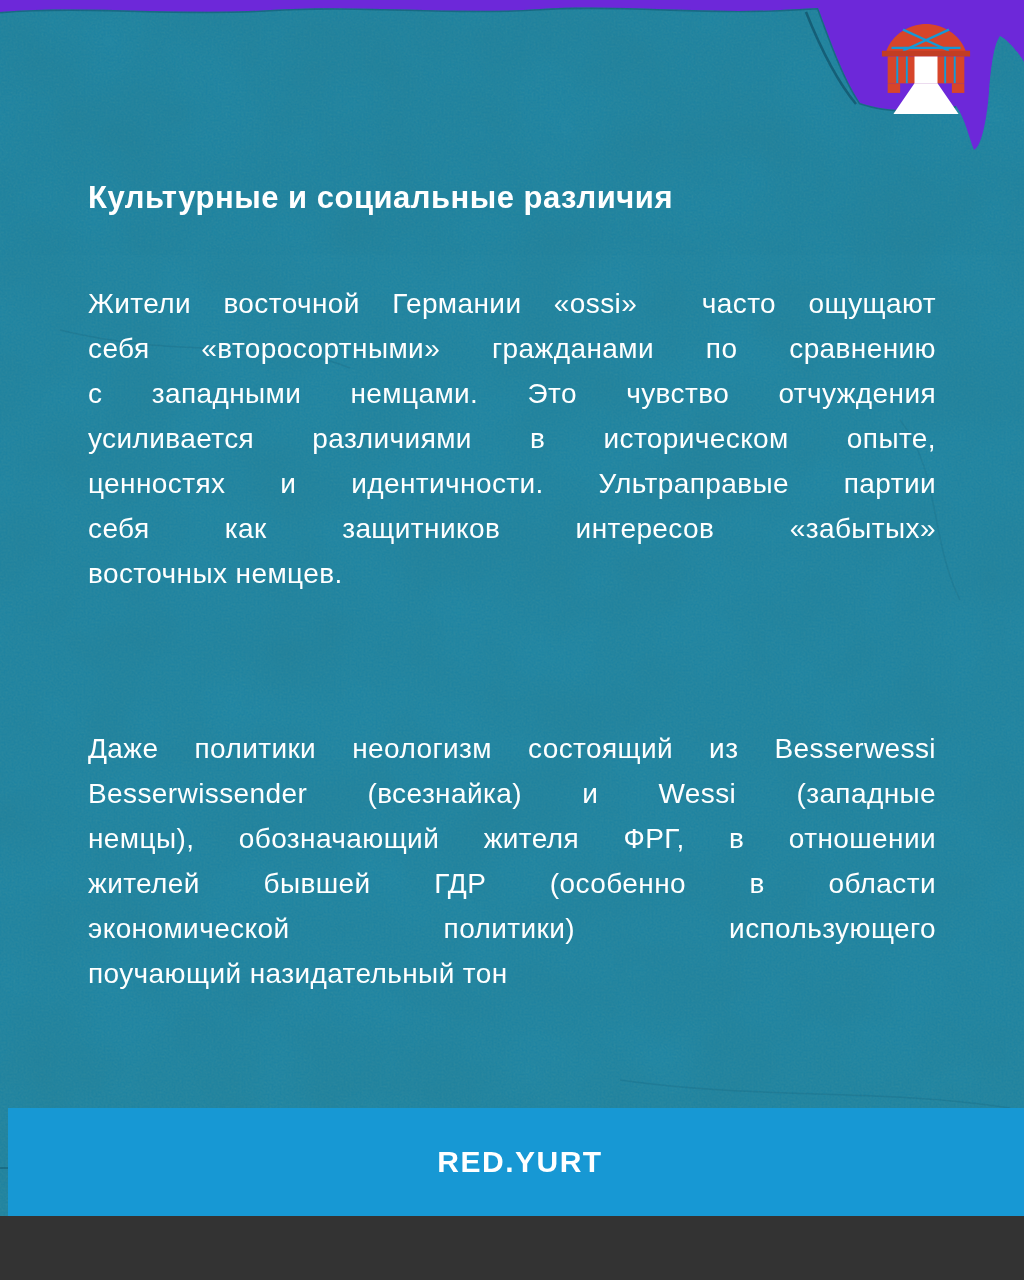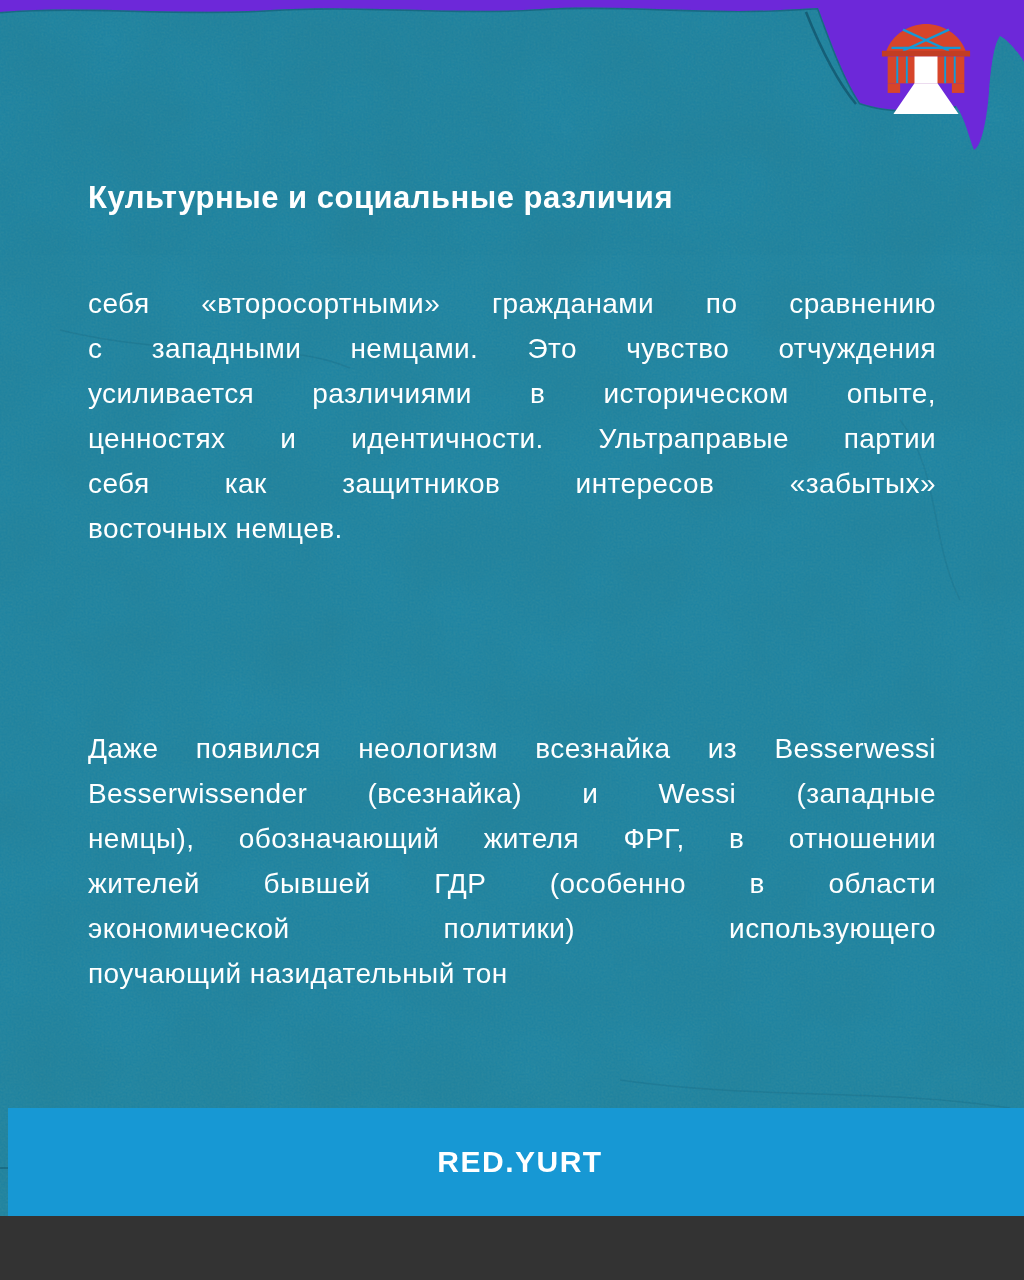--- a/index.html
+++ b/index.html
@@ -106,30 +106,31 @@
 
     <rect x="10" y="64" width="13" height="10" fill="#d7452a"></rect>
     <rect x="77" y="64" width="13" height="10" fill="#d7452a"></rect>
 
     <polygon points="38,64 62,64 84,96 16,96" fill="#ffffff"></polygon>
   </svg>
 
   <div class="heading">Культурные и социальные различия</div>
 
   <div class="para para-1">
+    <div class="line">Жители восточной Германии «ossi»  часто ощущают</div>
     <div class="line">себя «второсортными» гражданами по сравнению</div>
     <div class="line">с западными немцами. Это чувство отчуждения</div>
     <div class="line">усиливается различиями в историческом опыте,</div>
     <div class="line">ценностях и идентичности. Ультраправые партии</div>
     <div class="line">себя как защитников интересов «забытых»</div>
     <div class="line last">восточных немцев.</div>
   </div>
 
   <div class="para para-2">
-    <div class="line">Даже появился неологизм всезнайка из Besserwessi</div>
+    <div class="line">Даже политики неологизм состоящий из Besserwessi</div>
     <div class="line">Besserwissender (всезнайка) и Wessi (западные</div>
     <div class="line">немцы), обозначающий жителя ФРГ, в отношении</div>
     <div class="line">жителей бывшей ГДР (особенно в области</div>
     <div class="line">экономической политики) использующего</div>
     <div class="line last">поучающий назидательный тон</div>
   </div>
 
   <div class="footer-bar">
     <span class="brand">RED.YURT</span>
   </div>

